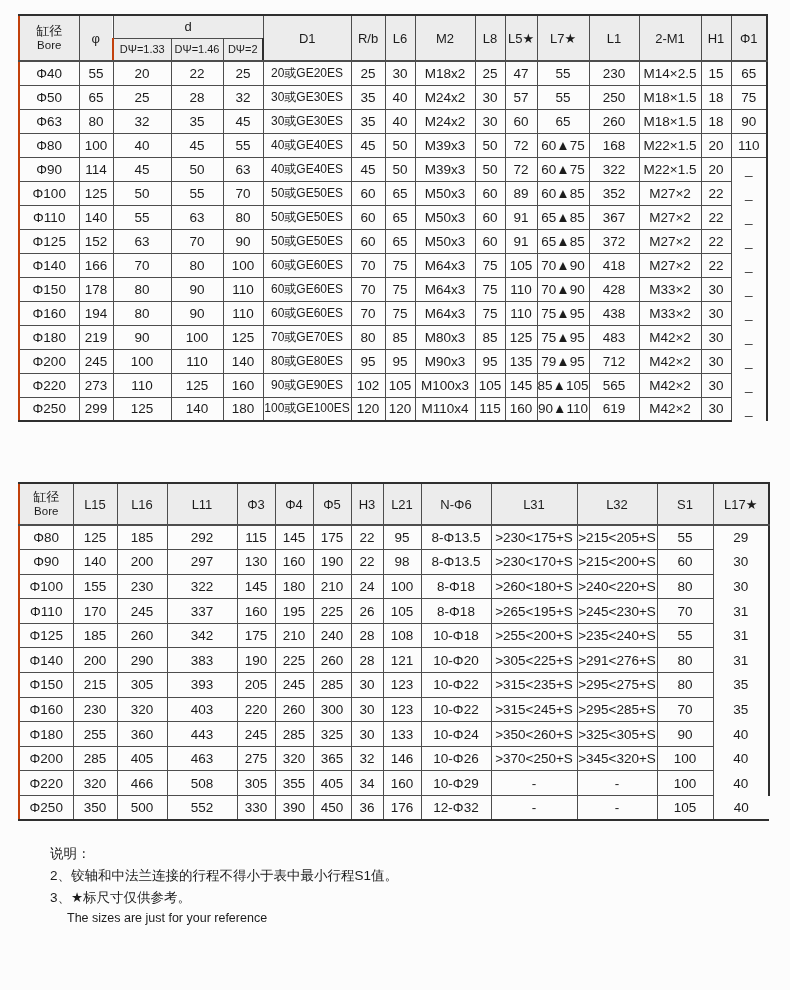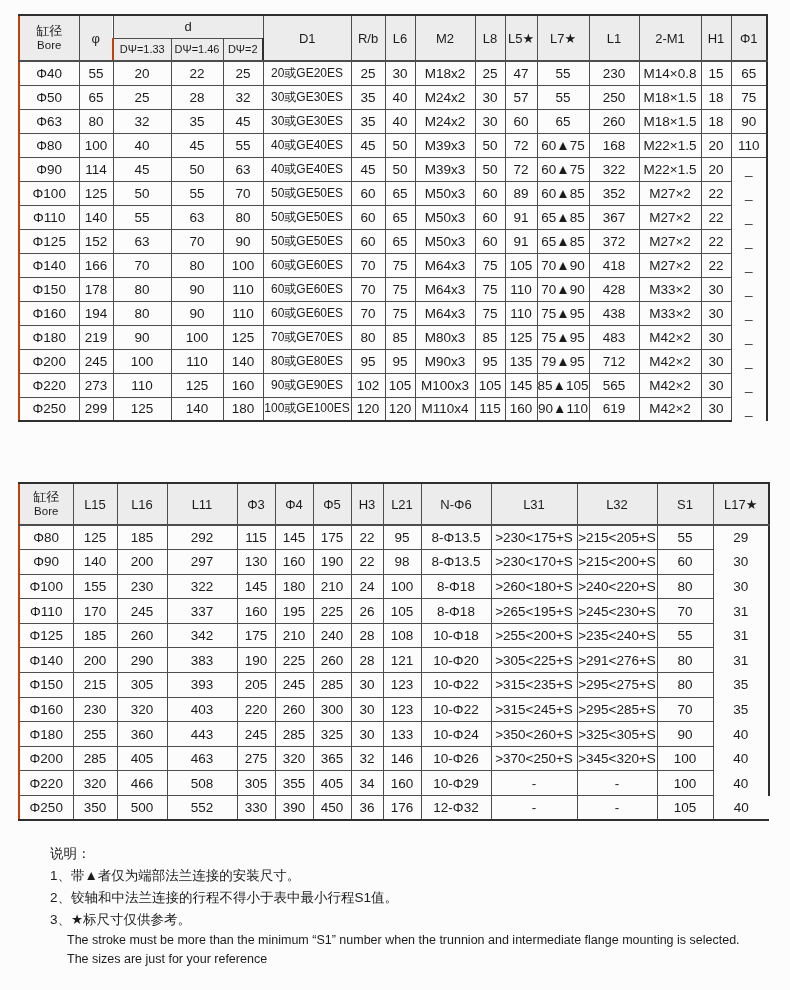--- a/index.html
+++ b/index.html
@@ -108,21 +108,21 @@
           <td>22</td>
           <td>25</td>
           <td class="d1col">20或GE20ES</td>
           <td>25</td>
           <td>30</td>
           <td>M18x2</td>
           <td>25</td>
           <td>47</td>
           <td>55</td>
           <td>230</td>
-          <td>M14×0.8</td>
+          <td>M14×2.5</td>
           <td>15</td>
           <td>65</td>
         </tr>
         <tr>
           <td>Φ50</td>
           <td>65</td>
           <td>25</td>
           <td>28</td>
           <td>32</td>
           <td class="d1col">30或GE30ES</td>
@@ -603,20 +603,18 @@
           <td>-</td>
           <td>-</td>
           <td>105</td>
           <td class="nb2">40</td>
         </tr>
       </tbody>
   </table>
 
   <div class="notes">
     <div>说明：</div>
-    <div>1、带▲者仅为端部法兰连接的安装尺寸。</div>
     <div>2、铰轴和中法兰连接的行程不得小于表中最小行程S1值。</div>
     <div>3、★标尺寸仅供参考。</div>
-    <div class="en">The stroke must be more than the minimum “S1” number when the  trunnion and intermediate flange mounting is selected.</div>
     <div class="en">The sizes are just for your reference</div>
   </div>
 
 </div>
 
 </body></html>

